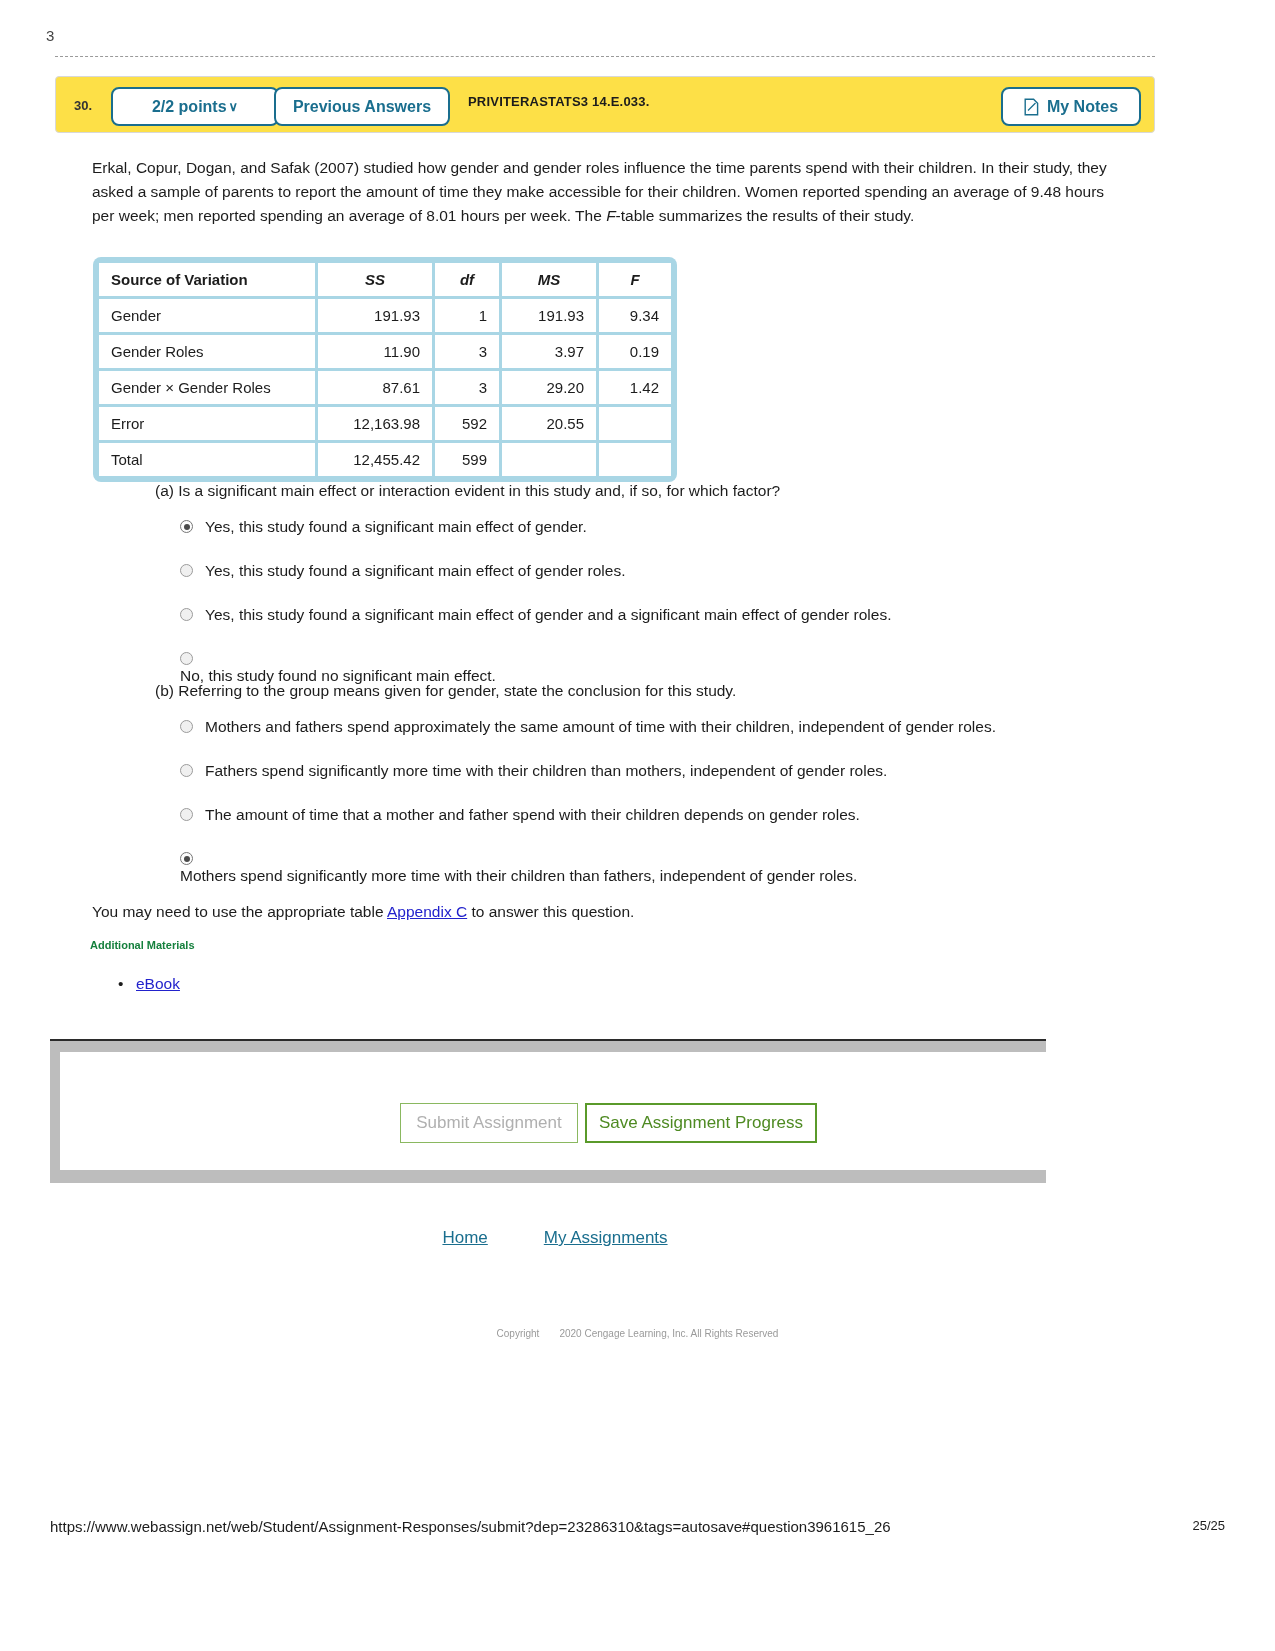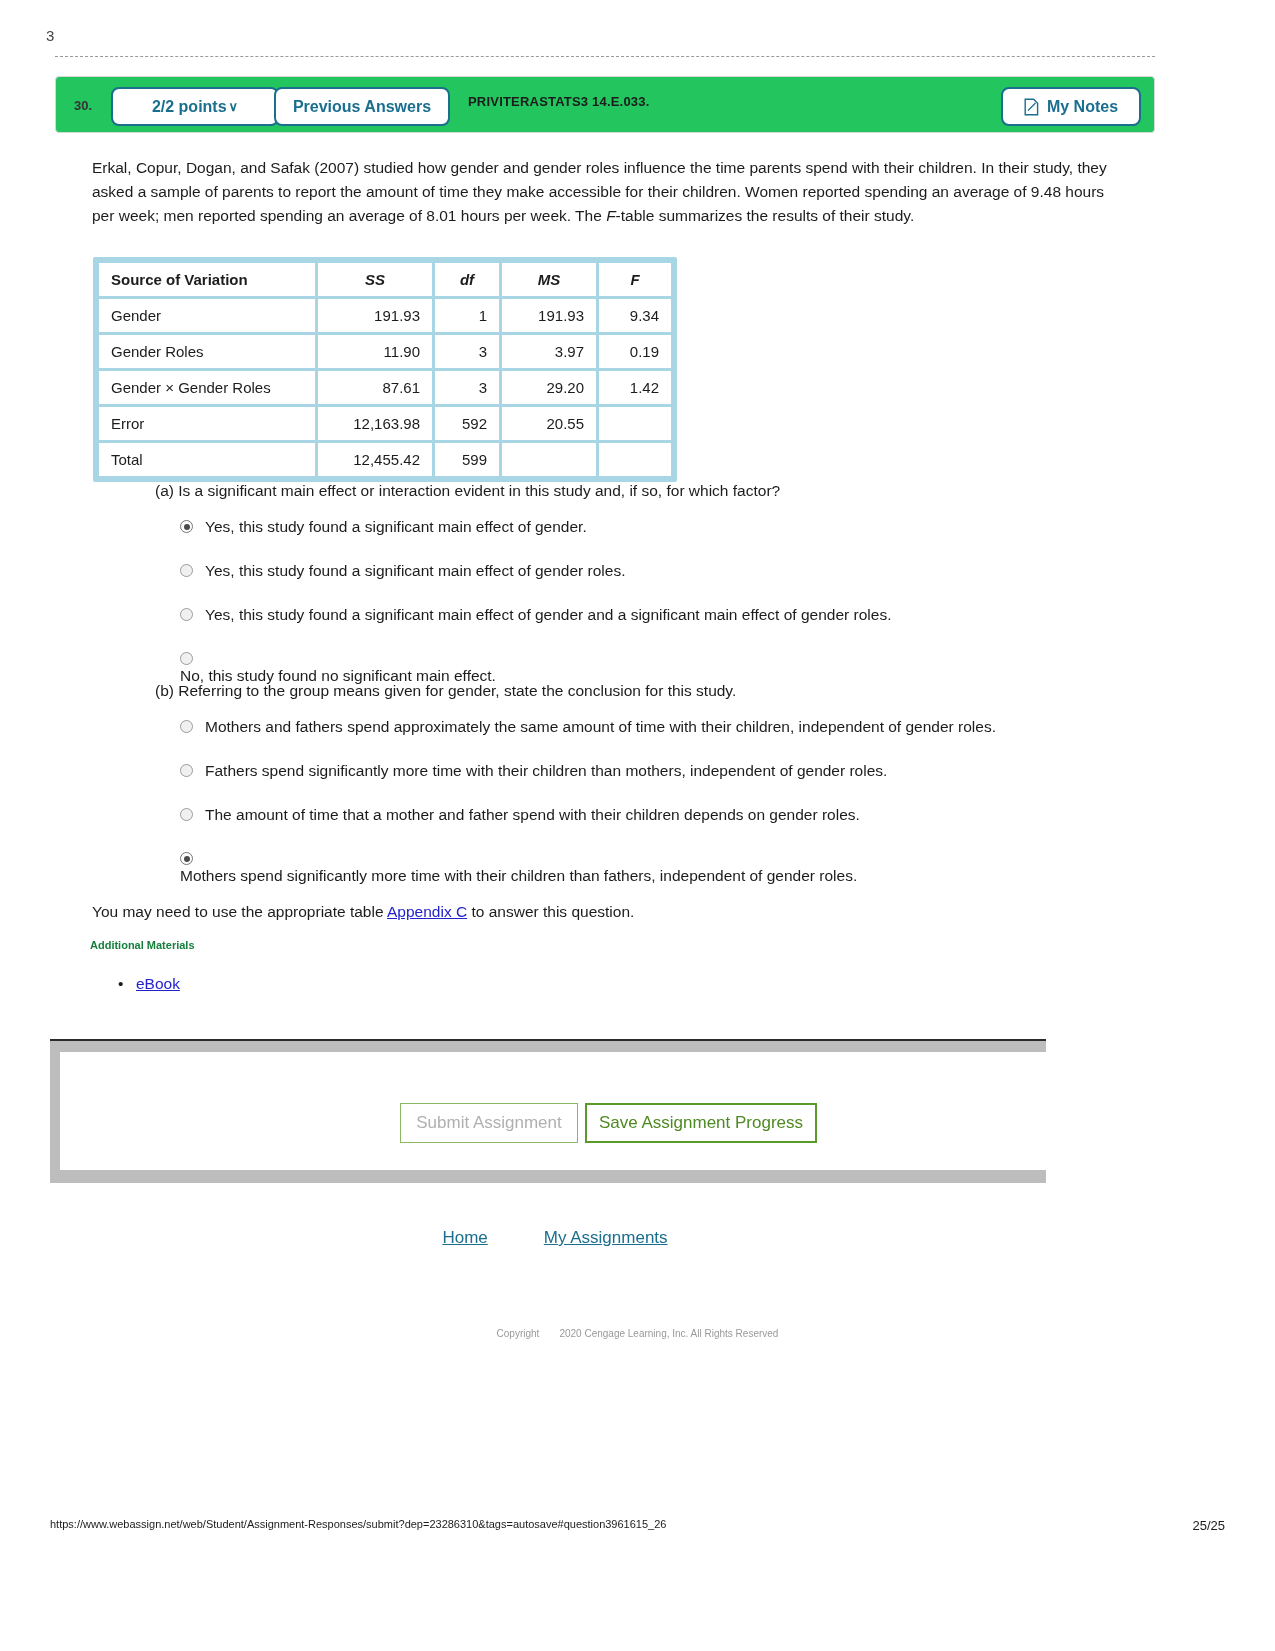--- a/index.html
+++ b/index.html
@@ -35,21 +35,21 @@
 
   
   .q-header {
     position: absolute;
     left: 55px;
     top: 76px;
     width: 1100px;
     height: 57px;
     border: 1px solid #d8d8d8;
     border-radius: 4px;
-    background: #22c55e;
+    background: #fde047;
     box-sizing: border-box;
   }
   .q-number {
     position: absolute;
     left: 18px;
     top: 21px;
     font-size: 13px;
     font-weight: bold;
     color: #333;
   }
@@ -115,21 +115,21 @@
   }
   .problem-text i { font-style: italic; }
 
   
   .anova-wrap {
     position: absolute;
     left: 93px;
     top: 257px;
     background: #a9d6e5;
     padding: 3px;
-    border-radius: 2px;
+    border-radius: 8px;
   }
   table.anova {
     border-collapse: separate;
     border-spacing: 3px;
     background: #a9d6e5;
     font-size: 15px;
   }
   table.anova th, table.anova td {
     background: #ffffff;
     padding: 8px 12px;
@@ -294,21 +294,21 @@
     text-align: center;
     font-size: 10px;
     color: #9a9a9a;
   }
   .copyright .cw { margin-right: 20px; }
 
   .url-bar {
     position: absolute;
     left: 50px;
     top: 1518px;
-    font-size: 11px;
+    font-size: 15px;
     color: #1c1c1c;
   }
   .page-num {
     position: absolute;
     right: 50px;
     top: 1518px;
     font-size: 13px;
     color: #1c1c1c;
   }
 </style>

